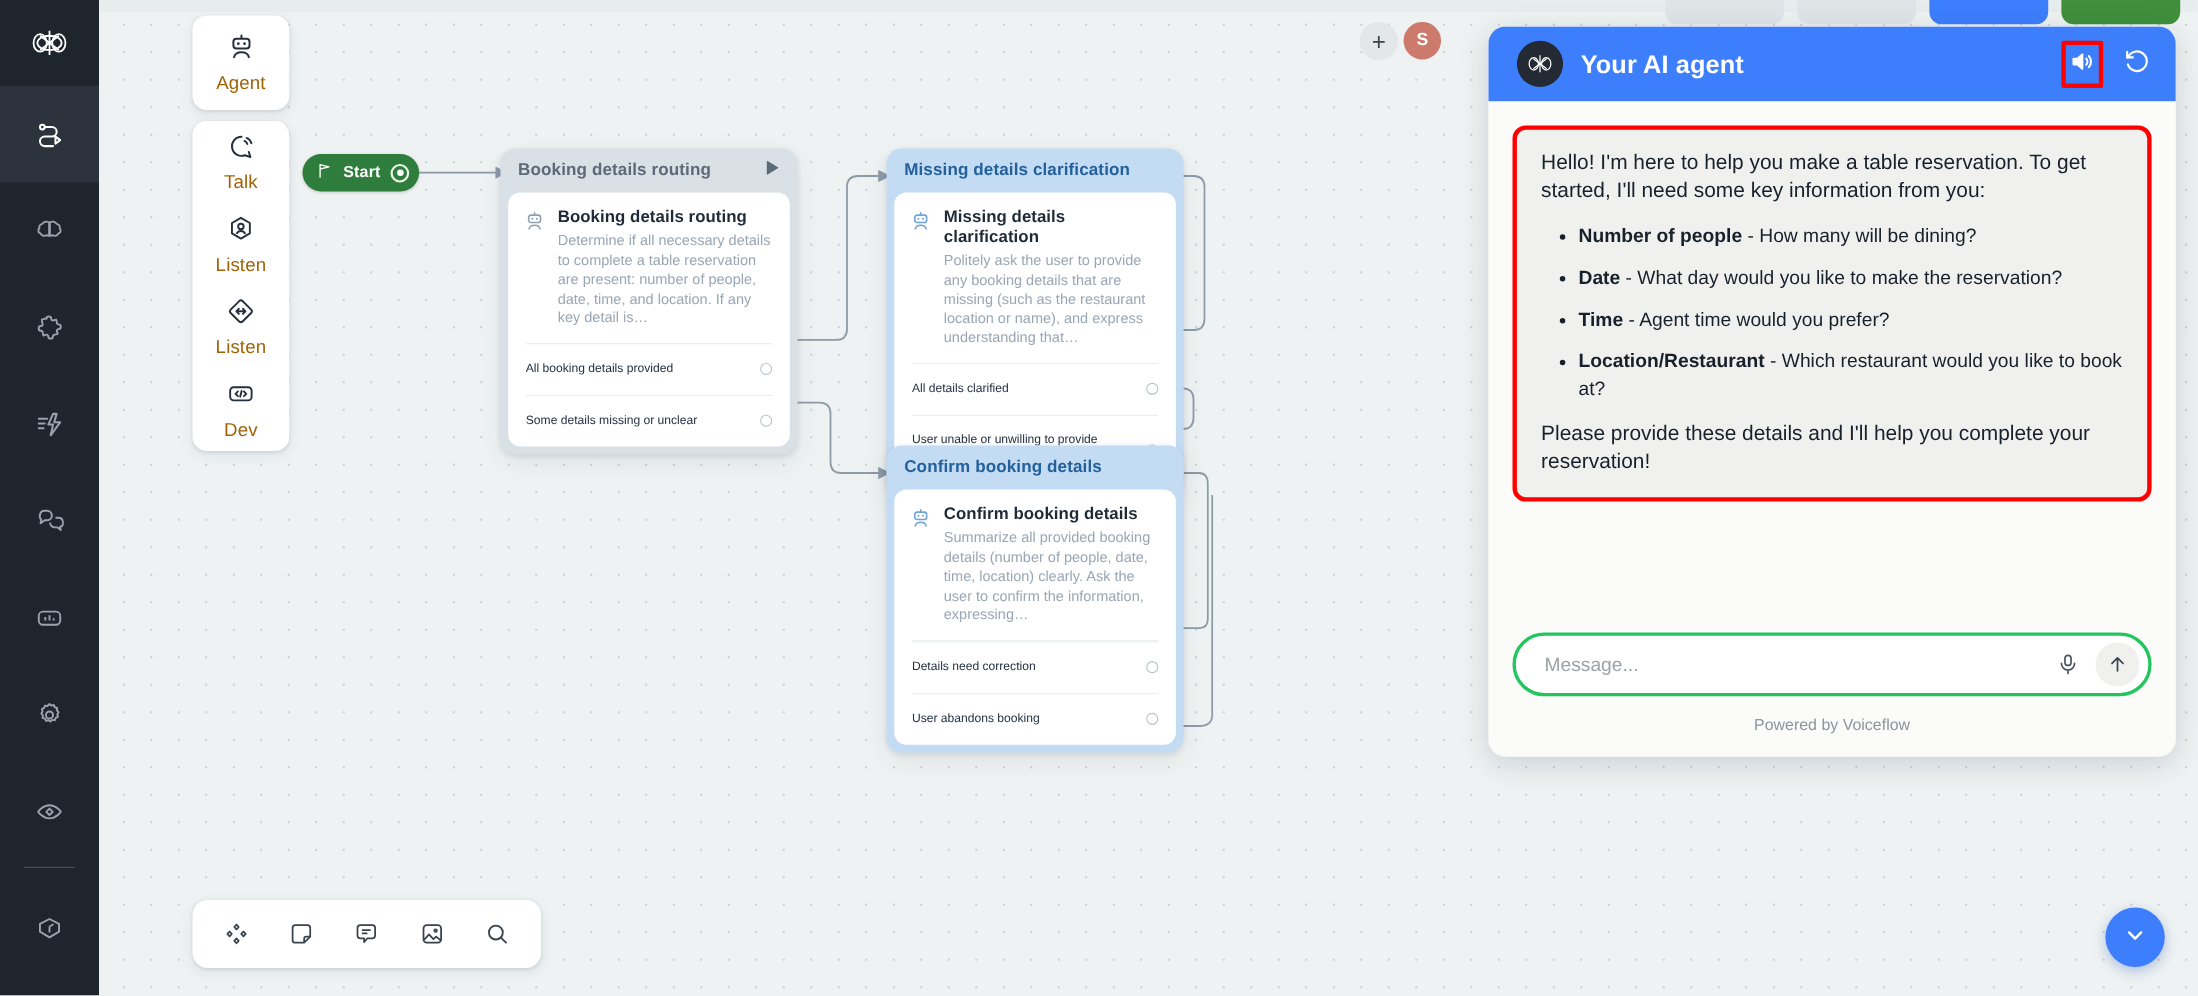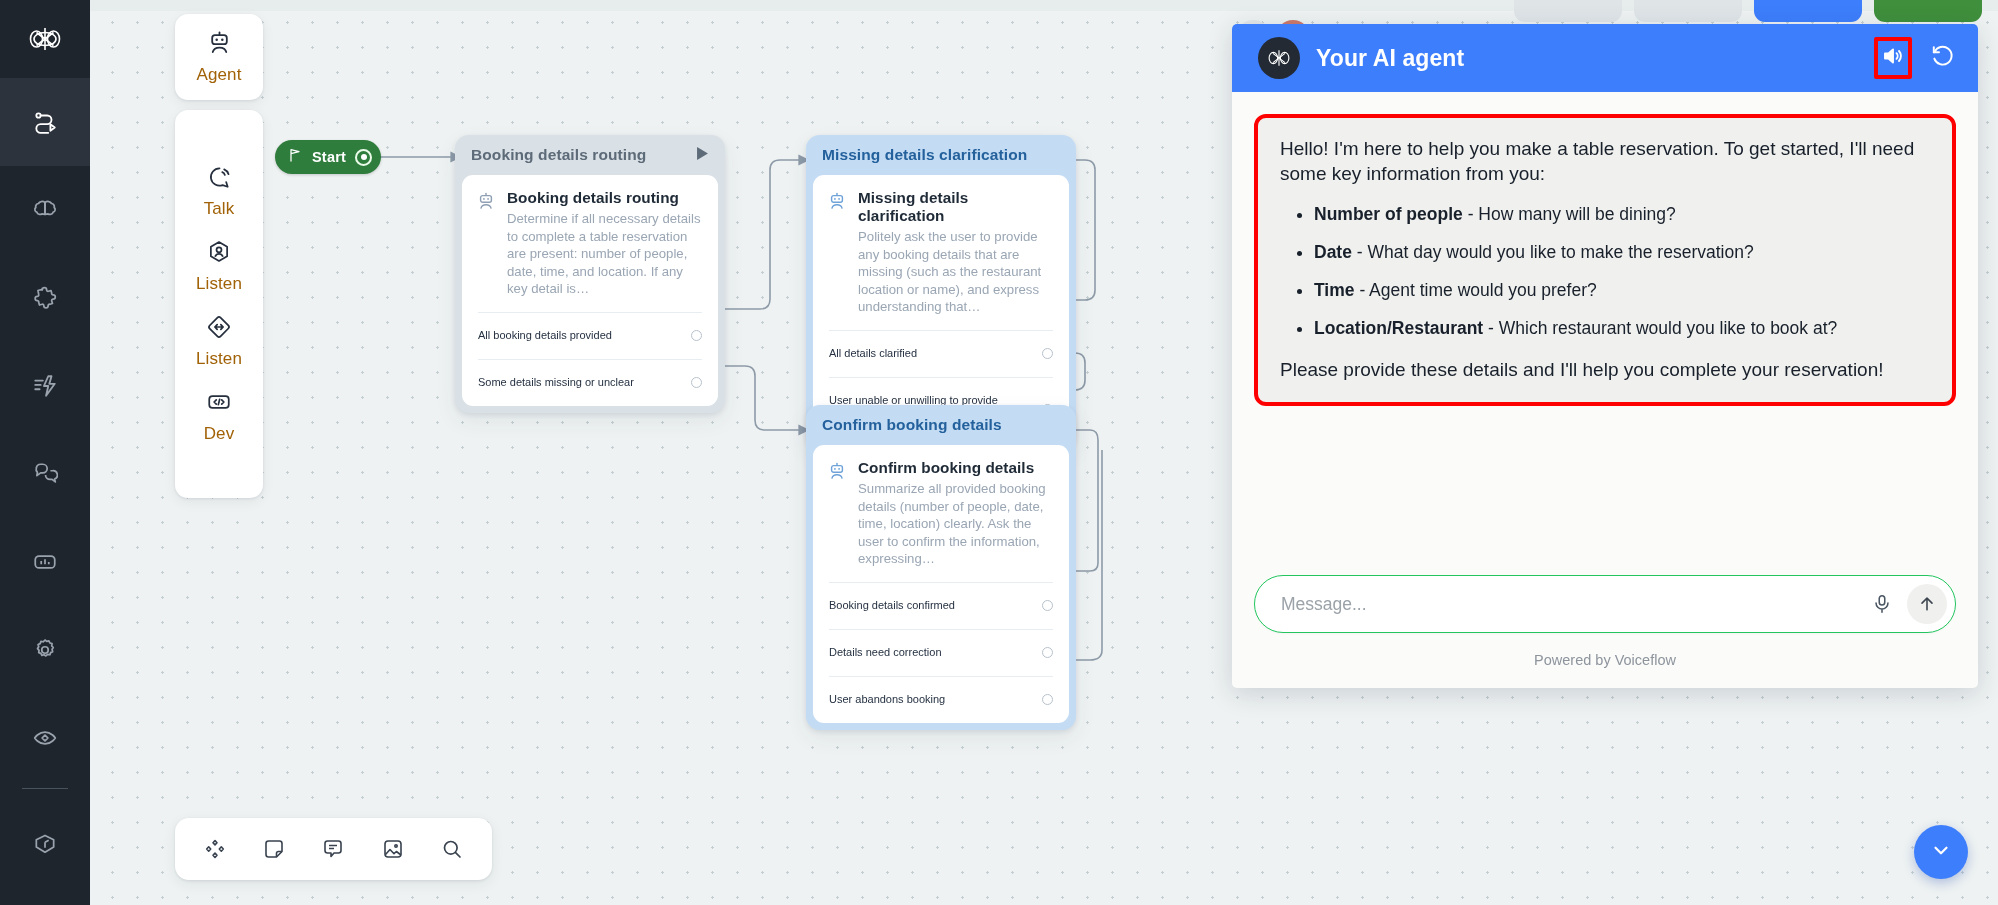--- a/index.html
+++ b/index.html
@@ -45,21 +45,21 @@
   }
 
   
   .palette-agent {
     position: absolute; left: 85px; top: 14px; width: 88px; height: 86px;
     background: #fff; border-radius: 13px;
     box-shadow: 0 1px 3px rgba(30,40,60,.10), 0 4px 14px rgba(30,40,60,.06);
     display: flex; flex-direction: column; align-items: center; justify-content: center; gap: 5px;
   }
   .palette-main {
-    position: absolute; left: 85px; top: 110px; width: 88px; height: 388px;
+    position: absolute; left: 85px; top: 110px; width: 88px; height: 300px;
     background: #fff; border-radius: 13px;
     box-shadow: 0 1px 3px rgba(30,40,60,.10), 0 4px 14px rgba(30,40,60,.06);
     display: flex; flex-direction: column; align-items: center; justify-content: center; gap: 0px;
   }
   .pal-item {
     width: 88px; height: 75px;
     display: flex; flex-direction: column; align-items: center; justify-content: center; gap: 5px;
     color: #262f3d;
   }
   .pal-label { font-size: 17px; color: #a16207; letter-spacing: .1px; }
@@ -140,22 +140,22 @@
   .avatar {
     position: absolute; top: 18px; left: 1184px;
     width: 38px; height: 38px; border-radius: 50%;
     background: #cc7a6b; color: #fff; font-weight: 700; font-size: 16px;
     display:flex; align-items:center; justify-content:center;
     border: 2px solid #eef2f2;
   }
 
   
   .chat {
-    position: absolute; right: 20px; top: 24px; width: 746px; height: 664px;
-    background: #fbfbfa; border-radius: 5px;
+    position: absolute; right: 20px; top: 24px; width: 625px; height: 664px;
+    background: #fbfbfa; border-radius: 16px;
     box-shadow: 0 6px 26px rgba(25,40,70,.16);
     overflow: hidden; display: flex; flex-direction: column;
   }
   .chat-header {
     height: 68px; background: #3d7efc;
     display: flex; align-items: center; padding: 0 22px 0 26px; gap: 16px;
   }
   .chat-logo {
     width: 42px; height: 42px; border-radius: 50%; background: #232a33;
     display:flex; align-items:center; justify-content:center; flex:0 0 42px;
@@ -177,21 +177,21 @@
   .bubble p { font-size: 19px; line-height: 25px; }
   .bubble ul { margin: 16px 0 14px; padding-left: 34px; }
   .bubble li { font-size: 17.5px; line-height: 25px; margin-bottom: 13px; }
   .bubble li:last-child { margin-bottom: 0; }
   .bubble b { font-weight: 700; }
   .bubble p.closing { margin-top: 16px; }
 
   .chat-input-wrap { padding: 16px 22px 0; }
   .chat-input {
     height: 58px; background: #fff; border-radius: 29px;
-    border: 1px solid #22c55e;
+    border: 3px solid #22c55e;
     display: flex; align-items: center; padding: 0 8px 0 26px; gap: 14px;
     box-shadow: 0 1px 2px rgba(0,0,0,.03);
   }
   .chat-input .ph { flex:1; color:#9ba2a8; font-size: 17.5px; }
   .mic { color:#4a5662; display:flex; }
   .send {
     width: 40px; height: 40px; border-radius: 50%; background:#f0f0ee;
     display:flex; align-items:center; justify-content:center; color:#3d4650;
   }
   .powered {
@@ -463,24 +463,20 @@
                 <circle cx="14.5" cy="9.5" r="1.1" fill="#6ea2d8" stroke="none"></circle>
               <path d="M6 20.5c.6-2.6 3-4 6-4s5.4 1.4 6 4"></path>
             </svg>
           </span>
           <div>
             <div class="node-h-title">Confirm booking details</div>
             <div class="node-h-desc">Summarize all provided booking details (number of people, date, time, location) clearly. Ask the user to confirm the information, expressing…</div>
           </div>
         </div>
         <div class="node-sep"></div>
-        <div class="node-row">
-          <span class="node-row-label">Booking details confirmed</span>
-          <span class="node-port"></span>
-        </div>
         <div class="node-sep"></div>
         <div class="node-row">
           <span class="node-row-label">Details need correction</span>
           <span class="node-port"></span>
         </div>
         <div class="node-sep"></div>
         <div class="node-row">
           <span class="node-row-label">User abandons booking</span>
           <span class="node-port"></span>
         </div>

